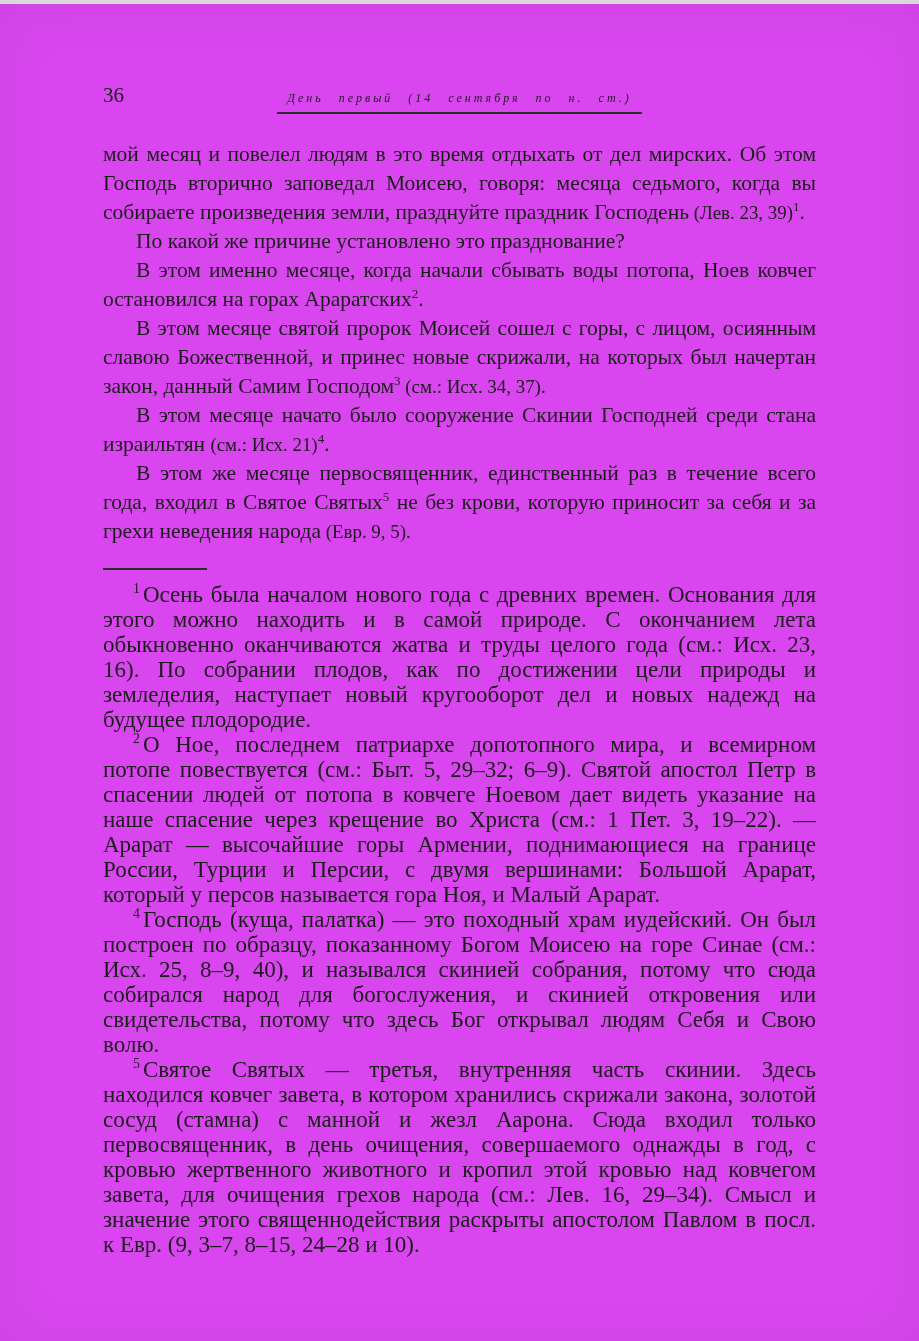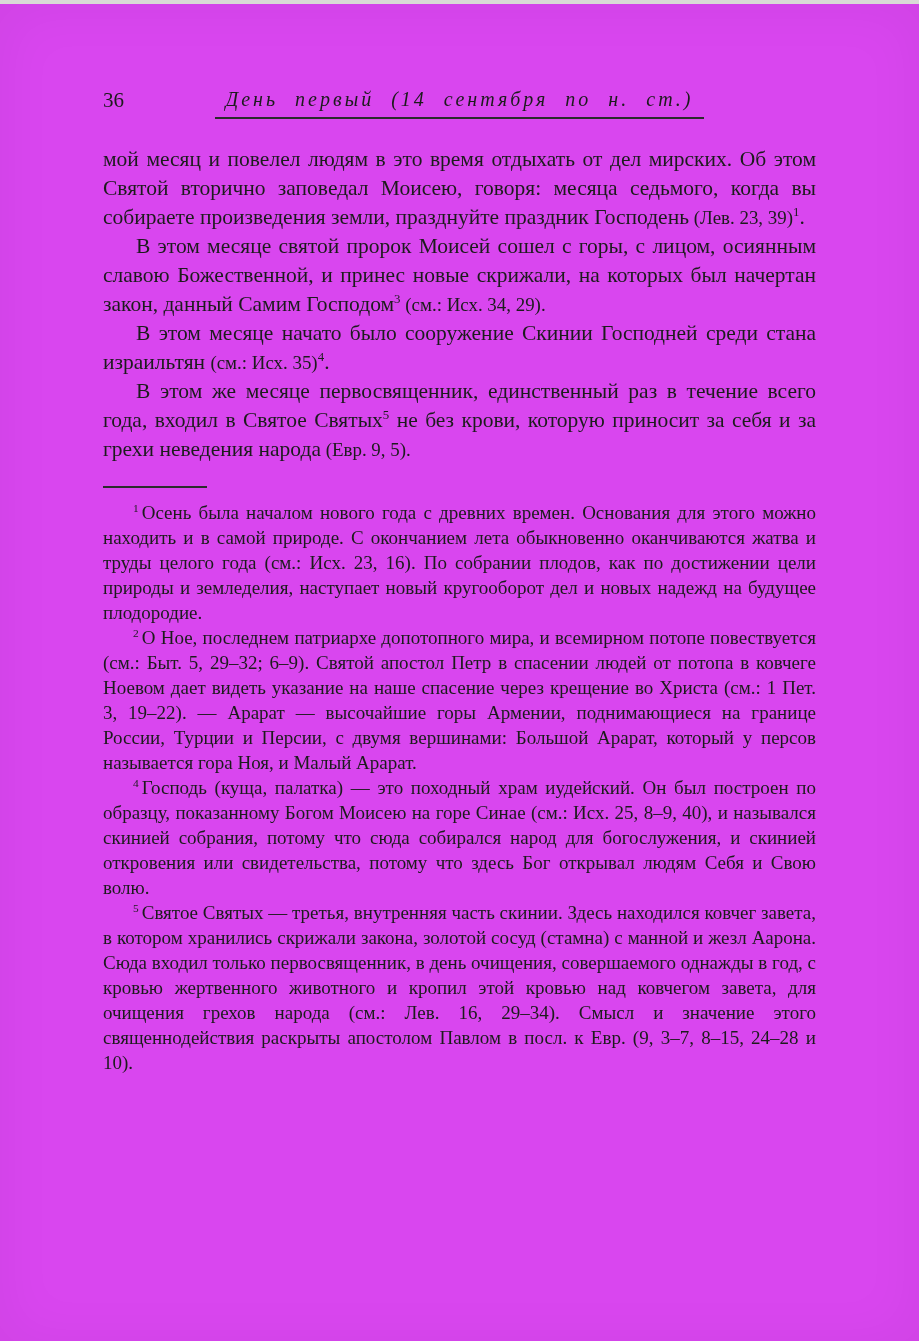--- a/index.html
+++ b/index.html
@@ -23,21 +23,21 @@
   .page-number {
     position: absolute;
     left: 0;
     bottom: 6px;
     font-size: 21px;
   }
   .running-head { text-align: center; }
   .running-head-inner {
     display: inline-block;
     font-style: italic;
-    font-size: 20px;
+    font-size: 12px;
     letter-spacing: 3px;
     word-spacing: 9px;
     padding: 0 10px 6px 10px;
     border-bottom: 2px solid #2b2b2b;
     white-space: nowrap;
   }
   .body-text {
     margin: 26px 103px 0 103px;
     font-size: 21.5px;
     line-height: 29px;
@@ -53,43 +53,45 @@
     vertical-align: super;
   }
   .footnote-separator {
     margin: 22px 0 12px 103px;
     width: 104px;
     height: 0;
     border-top: 2px solid #2b2b2b;
   }
   .footnotes {
     margin: 0 103px;
-    font-size: 19px;
+    font-size: 23px;
     line-height: 25px;
     text-align: justify;
   }
   .footnotes p { margin: 0; text-indent: 30px; }
   .fnm { margin-right: 3px; }
 </style>
 </head>
 <body>
 
 <div class="page">
 
   <div class="page-header">
     <span class="page-number">36</span>
     <div class="running-head">
       <span class="running-head-inner">День первый (14 сентября по н. ст.)</span>
     </div>
   </div>
 
   <div class="body-text">
-      <p><span>мой месяц и повелел людям в это время отдыхать от дел мирских. Об этом Святой вторично заповедал Моисею, говоря: </span><span class="it">месяца седьмого, когда вы собираете произведения земли, празднуйте праздник Господень</span><span class="sm"> (Лев. 23, 39)</span><sup>1</sup><span>.</span></p>
-      <p class="indent"><span>В этом месяце святой пророк Моисей сошел с горы, с лицом, осиянным славою Божественной, и принес новые скрижали, на которых был начертан закон, данный Самим Господом</span><sup>3</sup><span class="sm"> (см.: Исх. 34, 29).</span></p>
-      <p class="indent"><span>В этом месяце начато было сооружение Скинии Господней среди стана израильтян </span><span class="sm">(см.: Исх. 35)</span><sup>4</sup><span>.</span></p>
+      <p><span>мой месяц и повелел людям в это время отдыхать от дел мирских. Об этом Господь вторично заповедал Моисею, говоря: </span><span class="it">месяца седьмого, когда вы собираете произведения земли, празднуйте праздник Господень</span><span class="sm"> (Лев. 23, 39)</span><sup>1</sup><span>.</span></p>
+      <p class="indent"><span>По какой же причине установлено это празднование?</span></p>
+      <p class="indent"><span>В этом именно месяце, когда начали сбывать воды потопа, Ноев ковчег остановился на горах Араратских</span><sup>2</sup><span>.</span></p>
+      <p class="indent"><span>В этом месяце святой пророк Моисей сошел с горы, с лицом, осиянным славою Божественной, и принес новые скрижали, на которых был начертан закон, данный Самим Господом</span><sup>3</sup><span class="sm"> (см.: Исх. 34, 37).</span></p>
+      <p class="indent"><span>В этом месяце начато было сооружение Скинии Господней среди стана израильтян </span><span class="sm">(см.: Исх. 21)</span><sup>4</sup><span>.</span></p>
       <p class="indent"><span>В этом же месяце первосвященник, единственный раз в течение всего года, входил в Святое Святых</span><sup>5</sup><span class="it"> не без крови, которую приносит за себя и за грехи неведения народа</span><span class="sm"> (Евр. 9, 5).</span></p>
     </div>
 
   <div class="footnote-separator"></div>
 
   <div class="footnotes">
       <p><sup class="fnm">1</sup><span>Осень была началом нового года с древних времен. Основания для этого можно находить и в самой природе. С окончанием лета обыкновенно оканчиваются жатва и труды целого года (см.: Исх. 23, 16). По собрании плодов, как по достижении цели природы и земледелия, наступает новый кругооборот дел и новых надежд на будущее плодородие.</span></p>
       <p><sup class="fnm">2</sup><span>О Ное, последнем патриархе допотопного мира, и всемирном потопе повествуется (см.: Быт. 5, 29–32; 6–9). Святой апостол Петр в спасении людей от потопа в ковчеге Ноевом дает видеть указание на наше спасение через крещение во Христа (см.: 1 Пет. 3, 19–22). — </span><span class="it">Арарат</span><span> — высочайшие горы Армении, поднимающиеся на границе России, Турции и Персии, с двумя вершинами: Большой Арарат, который у персов называется гора Ноя, и Малый Арарат.</span></p>
       <p><sup class="fnm">4</sup><span class="it">Господь</span><span> (куща, палатка) — это походный храм иудейский. Он был построен по образцу, показанному Богом Моисею на горе Синае (см.: Исх. 25, 8–9, 40), и назывался скинией собрания, потому что сюда собирался народ для богослужения, и скинией откровения или свидетельства, потому что здесь Бог открывал людям Себя и Свою волю.</span></p>
       <p><sup class="fnm">5</sup><span class="it">Святое Святых</span><span> — третья, внутренняя часть скинии. Здесь находился ковчег завета, в котором хранились скрижали закона, золотой сосуд (стамна) с манной и жезл Аарона. Сюда входил только первосвященник, в день очищения, совершаемого однажды в год, с кровью жертвенного животного и кропил этой кровью над ковчегом завета, для очищения грехов народа (см.: Лев. 16, 29–34). Смысл и значение этого священнодействия раскрыты апостолом Павлом в посл. к Евр. (9, 3–7, 8–15, 24–28 и 10).</span></p>

